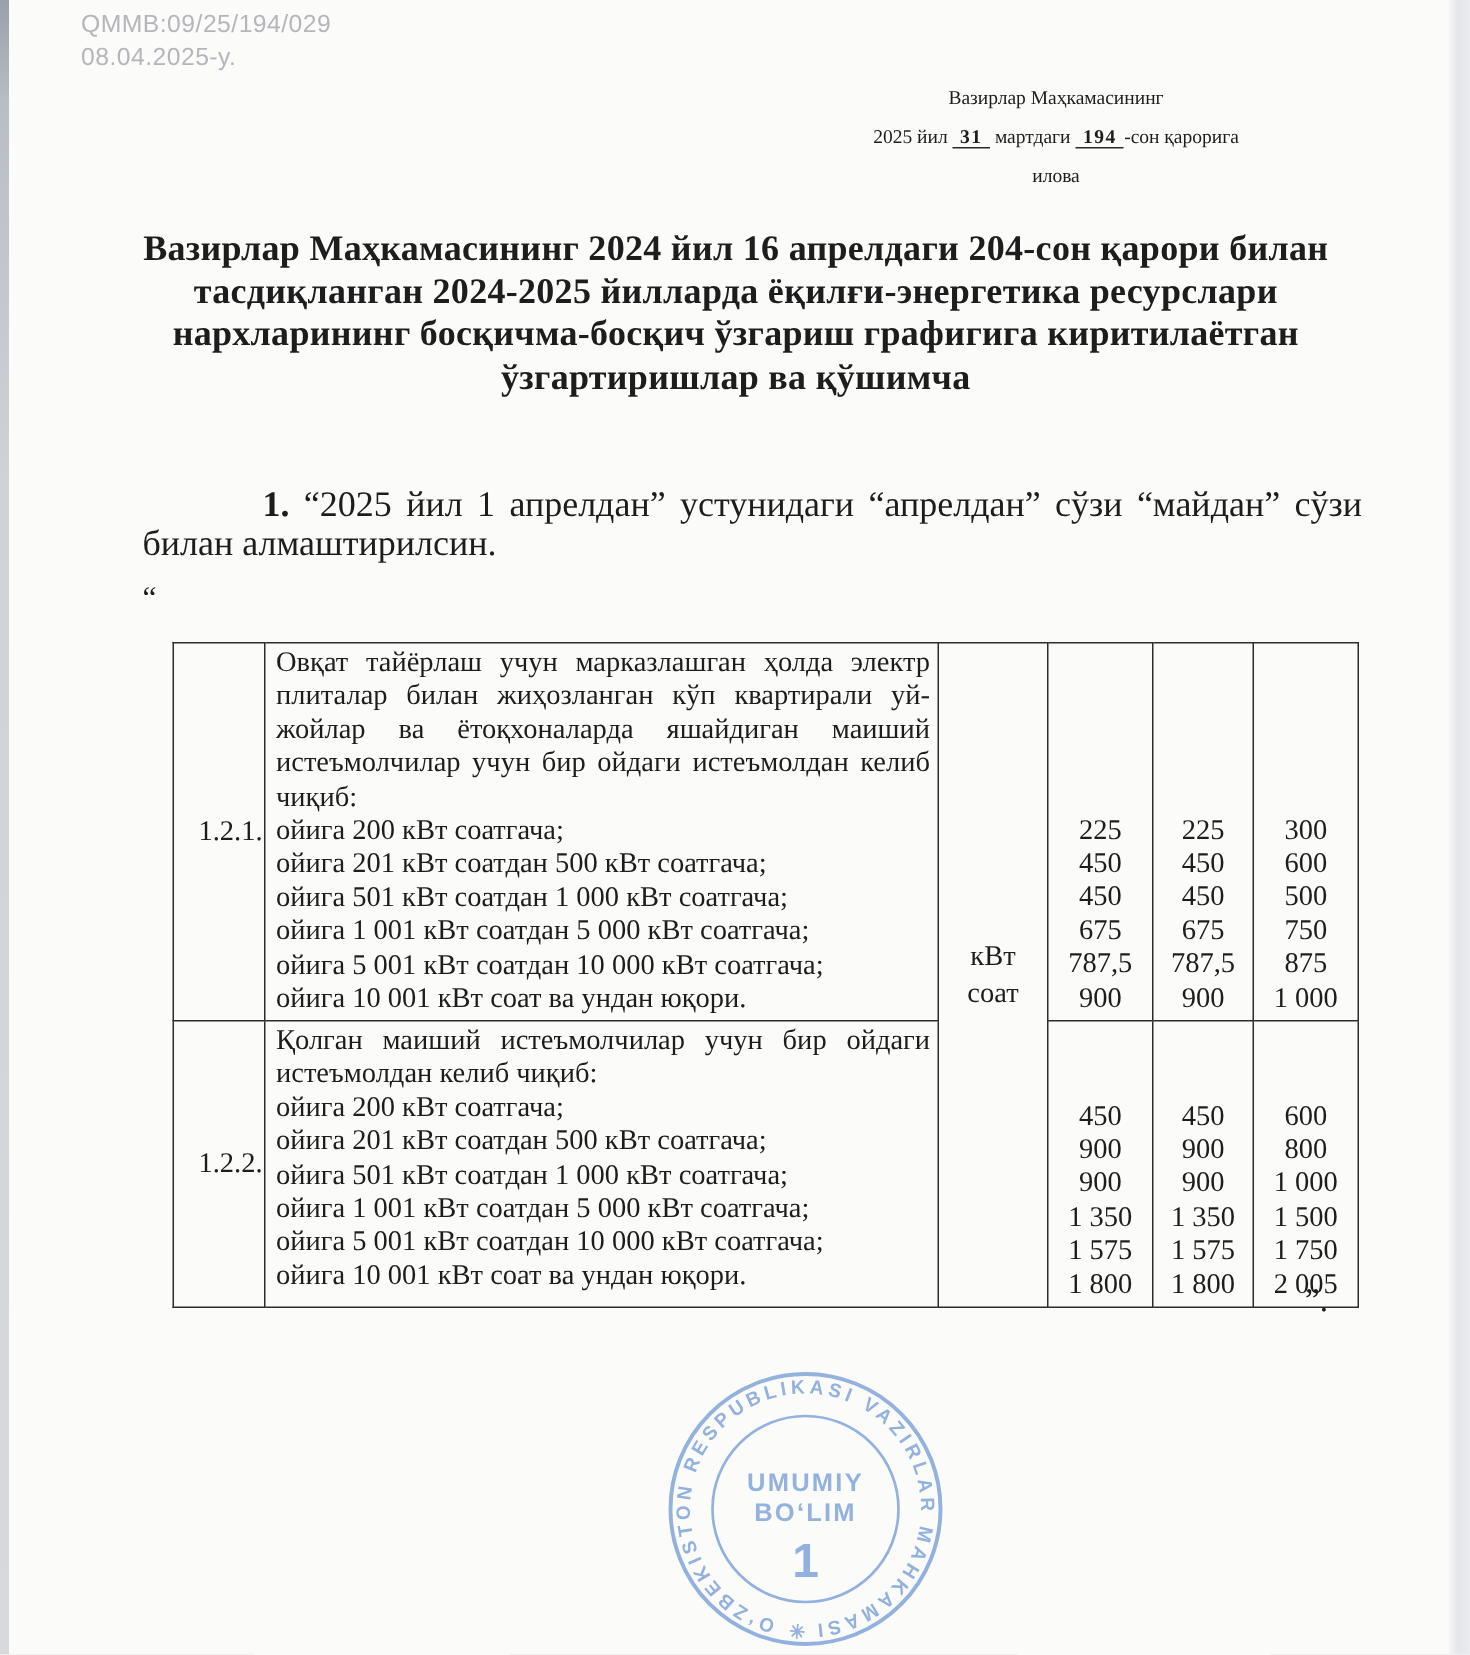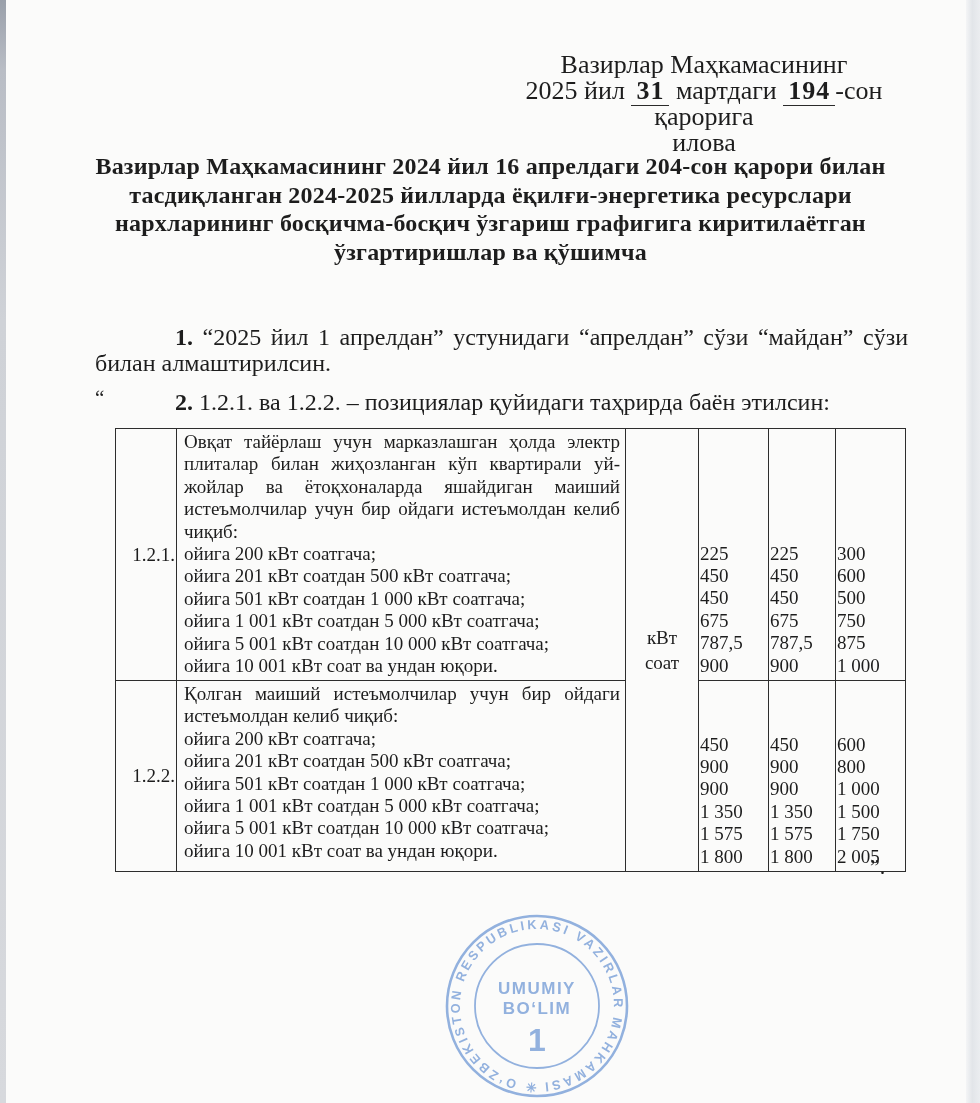--- a/index.html
+++ b/index.html
@@ -9,67 +9,70 @@
     font-family:"Liberation Serif",serif;color:#1d1d1d;
   }
   .edge-left{position:absolute;left:0;top:0;width:6px;height:100%;
     background:linear-gradient(180deg,#9aa0aa 0,#b9bdc5 70px,#cfd2d7 320px,#d7d9dd 100%);}
   .edge-right{position:absolute;right:0;top:0;width:14px;height:100%;
     background:linear-gradient(90deg,#f4f5f6 0,#e2e5e9 45%,#ebedf0 100%);}
   .scan-meta{position:absolute;left:54px;top:5px;
     font-family:"Liberation Sans",sans-serif;font-size:16.5px;line-height:22px;
     color:#b4b6bb;letter-spacing:.3px;}
   .annex{position:absolute;left:478px;top:52px;width:452px;
-    font-size:26px;line-height:26px;text-align:center;}
+    font-size:13px;line-height:26px;text-align:center;}
   .blank-num{font-weight:600;border-bottom:1.6px solid #2a2a2a;padding:0 5px;letter-spacing:1px;}
   .doc-title{position:absolute;left:68px;top:152px;width:845px;
     font-size:24px;font-weight:700;line-height:28.5px;text-align:center;letter-spacing:.2px;}
   .para{position:absolute;left:95px;width:813px;font-size:24px;line-height:26px;
     text-align:justify;text-indent:80px;}
   .para b{font-weight:700;}
   #p1{top:300px;}
   #p2{top:365px;}
   .open-quote{position:absolute;left:95px;top:386px;font-size:21px;}
   .close-quote{position:absolute;left:870px;top:854px;font-size:22px;}
   table.tariff{position:absolute;left:115px;top:428px;width:790px;
     border-collapse:collapse;table-layout:fixed;font-size:19px;}
   table.tariff td{border:1.6px solid #2d2d2d;overflow:hidden;}
   .r1 td{height:247px;}
   .r2 td{height:186px;}
   .c-id{text-align:right;vertical-align:middle;}
   .c-desc{vertical-align:top;padding:2px 5px 1px 7px;}
   .intro{text-align:justify;line-height:22.4px;}
   .tline{line-height:22.4px;white-space:nowrap;}
   .c-unit{text-align:center;vertical-align:middle;line-height:25px;font-family:Liberation Serif, serif;}
-  .c-val{vertical-align:bottom;text-align:left;padding-bottom:3px;}
+  .c-val{vertical-align:bottom;text-align:center;padding-bottom:3px;}
   .vline{line-height:22.4px;white-space:nowrap;}
   .stamp{position:absolute;left:437px;top:906px;width:200px;height:200px;color:#7ca1d8;}
   .stamp svg{display:block;}
   .ring-text{font-family:"Liberation Sans",sans-serif;font-weight:700;font-size:13px;letter-spacing:3px;}
   .stamp-center{font-family:"Liberation Sans",sans-serif;font-weight:700;}
 </style>
 </head>
 <body>
 
 <div class="page">
   <div class="edge-left"></div>
   <div class="edge-right"></div>
 
+  <div class="scan-meta">
+    <div>QMMB:09/25/194/029</div>
+    <div>08.04.2025-y.</div>
+  </div>
 
   <div class="annex">
     <div>Вазирлар Маҳкамасининг</div>
     <div><span>2025 йил</span>&nbsp;<span class="blank-num">31</span>&nbsp;<span>мартдаги</span>&nbsp;<span class="blank-num">194</span><span>-сон қарорига</span></div>
     <div>илова</div>
   </div>
 
   <div class="doc-title">Вазирлар Маҳкамасининг 2024 йил 16 апрелдаги 204-сон қарори билан тасдиқланган 2024-2025 йилларда ёқилғи-энергетика ресурслари нархларининг босқичма-босқич ўзгариш графигига киритилаётган ўзгартиришлар ва қўшимча</div>
 
   <p class="para" id="p1"><b>1.</b> <span>“2025 йил 1 апрелдан” устунидаги “апрелдан” сўзи “майдан” сўзи билан алмаштирилсин.</span></p>
 
-  <p class="para" id="p2"><b>2.</b> <span>1.2.1. ва 1.2.2. – позициялар қуйидаги таҳрирда баён этилсин:</span></p>
 
   <div class="open-quote">“</div>
 
   <table class="tariff">
     <colgroup>
       <col style="width:61px">
         <col style="width:449px">
         <col style="width:73px">
       <col style="width:70px">
         <col style="width:67px">

